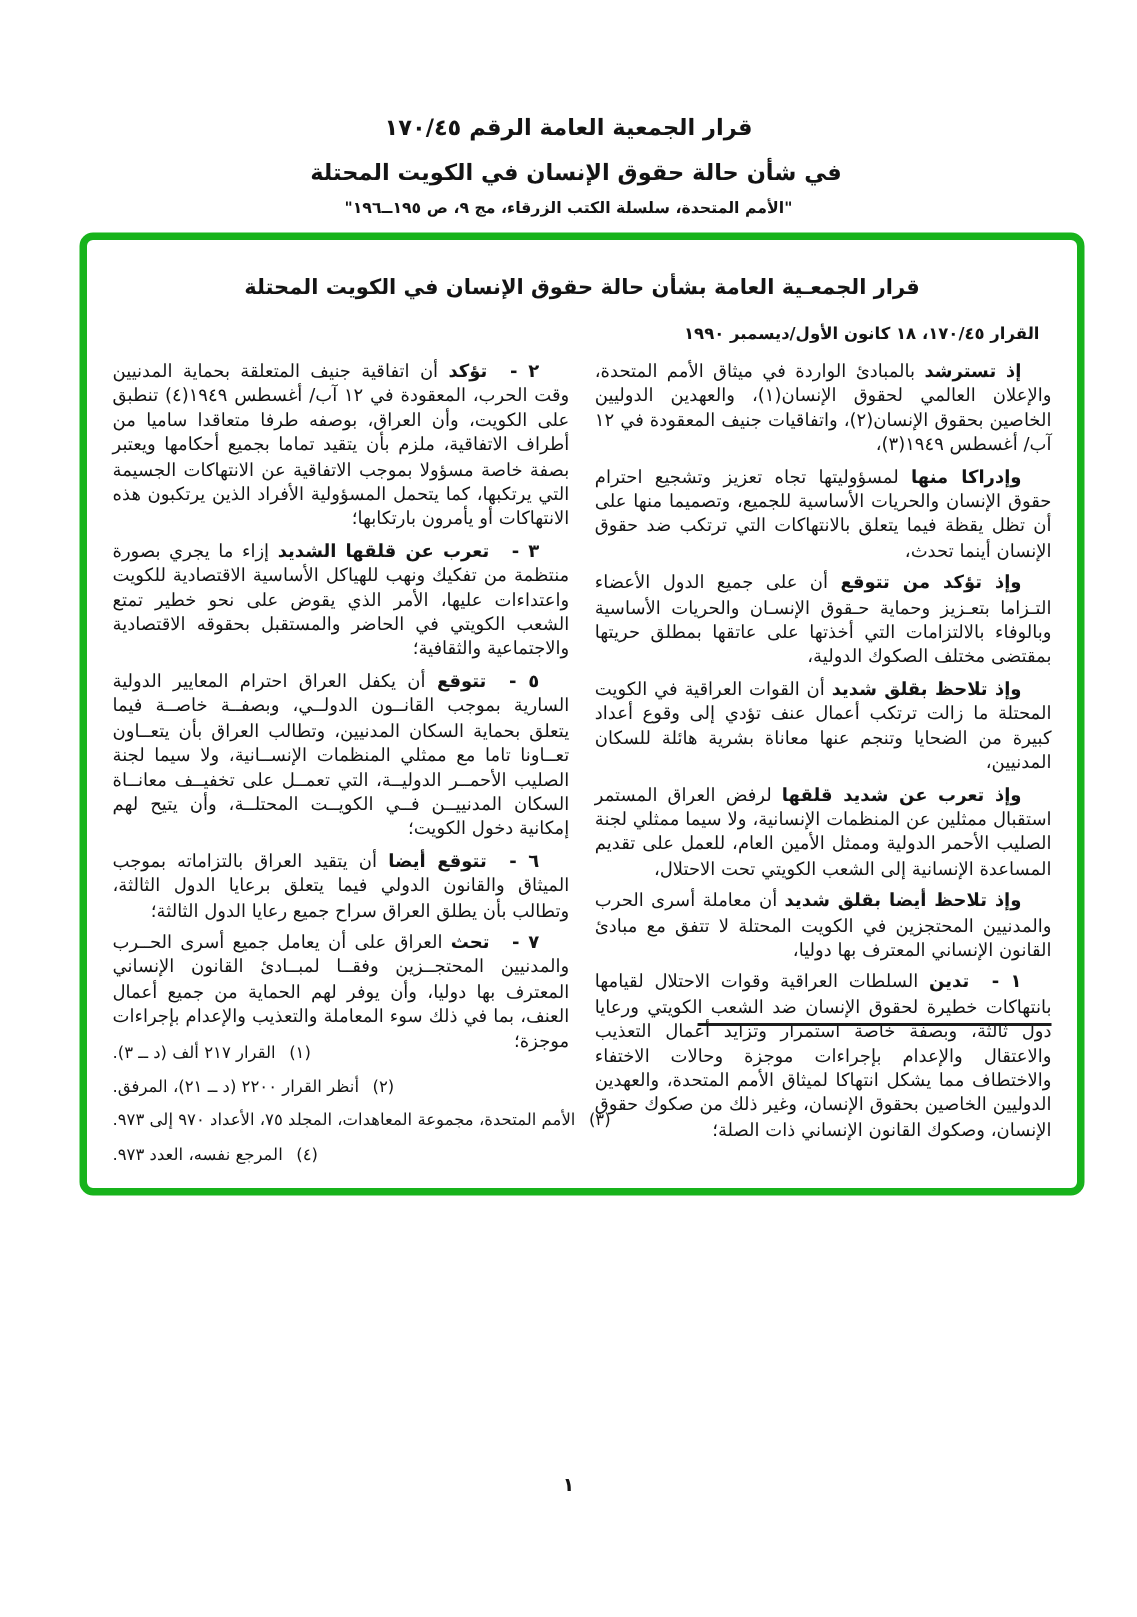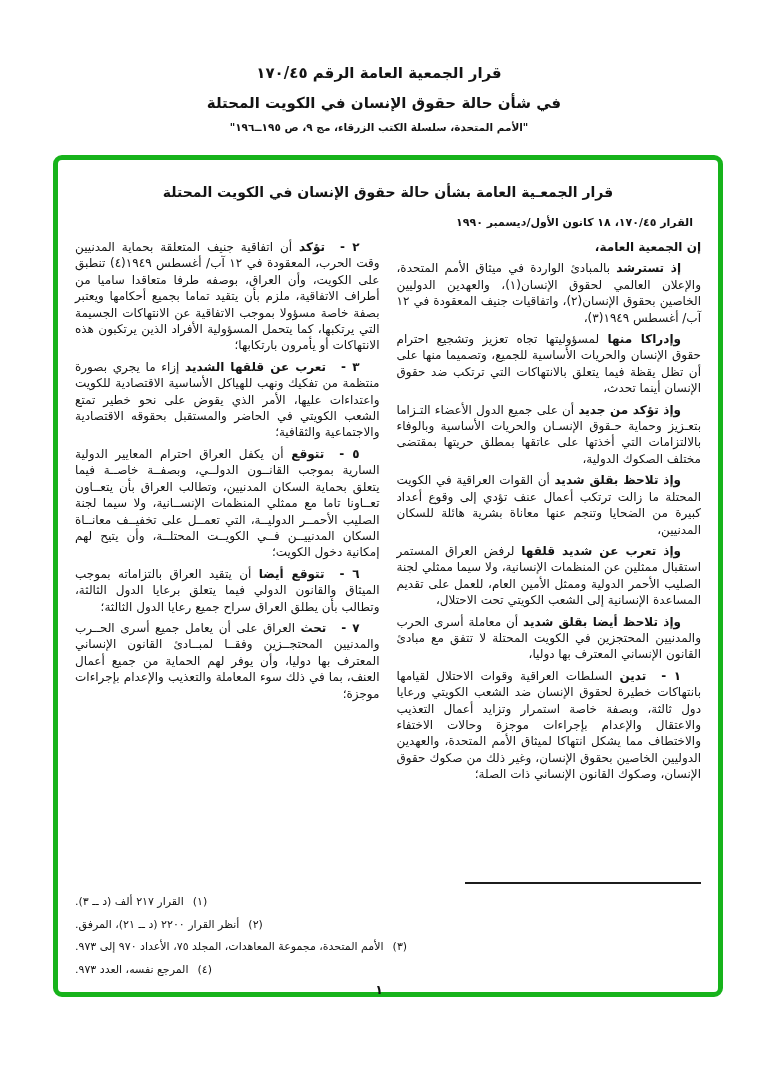--- a/index.html
+++ b/index.html
@@ -8,28 +8,28 @@
     width: 758px; height: 1078px;
     background: #ffffff;
     font-family: "DejaVu Sans", sans-serif;
     color: #141414;
     overflow: hidden;
   }
   .page { position: relative; width: 758px; height: 1078px; direction: rtl; }
 
   
   .doc-header { position: absolute; top: 64px; left: 0; right: 0; text-align: center; }
-  .doc-header .h1 { font-size: 15px; font-weight: bold; margin: 0 0 12px; }
+  .doc-header .h1 { font-size: 15px; font-weight: bold; margin: 12px 0 12px; }
   .doc-header .h2 { font-size: 15px; font-weight: bold; margin: 0 0 9px; padding-left: 10px; }
   .doc-header .h3 { font-size: 10.5px; font-weight: bold; margin: 0; }
 
   
   .green-box {
     position: absolute; top: 155px; left: 53px;
-    width: 670px; height: 842px;
+    width: 670px; height: 642px;
     border: 5px solid #17b31b; border-radius: 9px;
     padding: 20px 17px 12px;
     overflow: hidden;
   }
   .box-title { text-align: center; font-weight: bold; font-size: 14px; margin: 4px 0 0; }
   .date-line { font-weight: bold; font-size: 11px; text-align: right; padding-right: 8px; margin: 16px 0 10px; }
 
   
   .columns { display: flex; gap: 17px; align-items: flex-start; }
   .col { flex: 1 1 0; min-width: 0; }
@@ -62,24 +62,23 @@
     <p class="h3">"الأمم المتحدة، سلسلة الكتب الزرقاء، مج ٩، ص ١٩٥ــ١٩٦"</p>
   </div>
 
   <div class="green-box" style="border-color: rgb(23, 179, 27);">
     <p class="box-title">قرار الجمعـية العامة بشأن حالة حقوق الإنسان في الكويت المحتلة</p>
     <p class="date-line">القرار ١٧٠/٤٥، ١٨ كانون الأول/ديسمبر ١٩٩٠</p>
 
     <div class="columns">
 
       <div class="col">
-        <p class="para flush"><span class="lead">إن الجمعية العامة،</span></p>
         <p class="para"><span class="lead">إذ تسترشد</span><span> بالمبادئ الواردة في ميثاق الأمم المتحدة، والإعلان العالمي لحقوق الإنسان(١)، والعهدين الدوليين الخاصين بحقوق الإنسان(٢)، واتفاقيات جنيف المعقودة في ١٢ آب/ أغسطس ١٩٤٩(٣)،</span></p>
         <p class="para"><span class="lead">وإدراكا منها</span><span> لمسؤوليتها تجاه تعزيز وتشجيع احترام حقوق الإنسان والحريات الأساسية للجميع، وتصميما منها على أن تظل يقظة فيما يتعلق بالانتهاكات التي ترتكب ضد حقوق الإنسان أينما تحدث،</span></p>
-        <p class="para"><span class="lead">وإذ تؤكد من جديد</span><span> أن على جميع الدول الأعضاء التـزاما بتعـزيز وحماية حـقوق الإنسـان والحريات الأساسية وبالوفاء بالالتزامات التي أخذتها على عاتقها بمطلق حريتها بمقتضى مختلف الصكوك الدولية،</span></p>
+        <p class="para"><span class="lead">وإذ تؤكد من تتوقع</span><span> أن على جميع الدول الأعضاء التـزاما بتعـزيز وحماية حـقوق الإنسـان والحريات الأساسية وبالوفاء بالالتزامات التي أخذتها على عاتقها بمطلق حريتها بمقتضى مختلف الصكوك الدولية،</span></p>
         <p class="para"><span class="lead">وإذ تلاحظ بقلق شديد</span><span> أن القوات العراقية في الكويت المحتلة ما زالت ترتكب أعمال عنف تؤدي إلى وقوع أعداد كبيرة من الضحايا وتنجم عنها معاناة بشرية هائلة للسكان المدنيين،</span></p>
         <p class="para"><span class="lead">وإذ تعرب عن شديد قلقها</span><span> لرفض العراق المستمر استقبال ممثلين عن المنظمات الإنسانية، ولا سيما ممثلي لجنة الصليب الأحمر الدولية وممثل الأمين العام، للعمل على تقديم المساعدة الإنسانية إلى الشعب الكويتي تحت الاحتلال،</span></p>
         <p class="para"><span class="lead">وإذ تلاحظ أيضا بقلق شديد</span><span> أن معاملة أسرى الحرب والمدنيين المحتجزين في الكويت المحتلة لا تتفق مع مبادئ القانون الإنساني المعترف بها دوليا،</span></p>
         <p class="para"><span class="num">١ -</span><span class="lead">تدين</span><span> السلطات العراقية وقوات الاحتلال لقيامها بانتهاكات خطيرة لحقوق الإنسان ضد الشعب الكويتي ورعايا دول ثالثة، وبصفة خاصة استمرار وتزايد أعمال التعذيب والاعتقال والإعدام بإجراءات موجزة وحالات الاختفاء والاختطاف مما يشكل انتهاكا لميثاق الأمم المتحدة، والعهدين الدوليين الخاصين بحقوق الإنسان، وغير ذلك من صكوك حقوق الإنسان، وصكوك القانون الإنساني ذات الصلة؛</span></p>
       </div>
 
       <div class="col">
         <p class="para"><span class="num">٢ -</span><span class="lead">تؤكد</span><span> أن اتفاقية جنيف المتعلقة بحماية المدنيين وقت الحرب، المعقودة في ١٢ آب/ أغسطس ١٩٤٩(٤) تنطبق على الكويت، وأن العراق، بوصفه طرفا متعاقدا ساميا من أطراف الاتفاقية، ملزم بأن يتقيد تماما بجميع أحكامها ويعتبر بصفة خاصة مسؤولا بموجب الاتفاقية عن الانتهاكات الجسيمة التي يرتكبها، كما يتحمل المسؤولية الأفراد الذين يرتكبون هذه الانتهاكات أو يأمرون بارتكابها؛</span></p>
         <p class="para"><span class="num">٣ -</span><span class="lead">تعرب عن قلقها الشديد</span><span> إزاء ما يجري بصورة منتظمة من تفكيك ونهب للهياكل الأساسية الاقتصادية للكويت واعتداءات عليها، الأمر الذي يقوض على نحو خطير تمتع الشعب الكويتي في الحاضر والمستقبل بحقوقه الاقتصادية والاجتماعية والثقافية؛</span></p>
         <p class="para"><span class="num">٥ -</span><span class="lead">تتوقع</span><span> أن يكفل العراق احترام المعايير الدولية السارية بموجب القانــون الدولــي، وبصفــة خاصــة فيما يتعلق بحماية السكان المدنيين، وتطالب العراق بأن يتعــاون تعــاونا تاما مع ممثلي المنظمات الإنســانية، ولا سيما لجنة الصليب الأحمــر الدوليــة، التي تعمــل على تخفيــف معانــاة السكان المدنييــن فــي الكويــت المحتلــة، وأن يتيح لهم إمكانية دخول الكويت؛</span></p>

